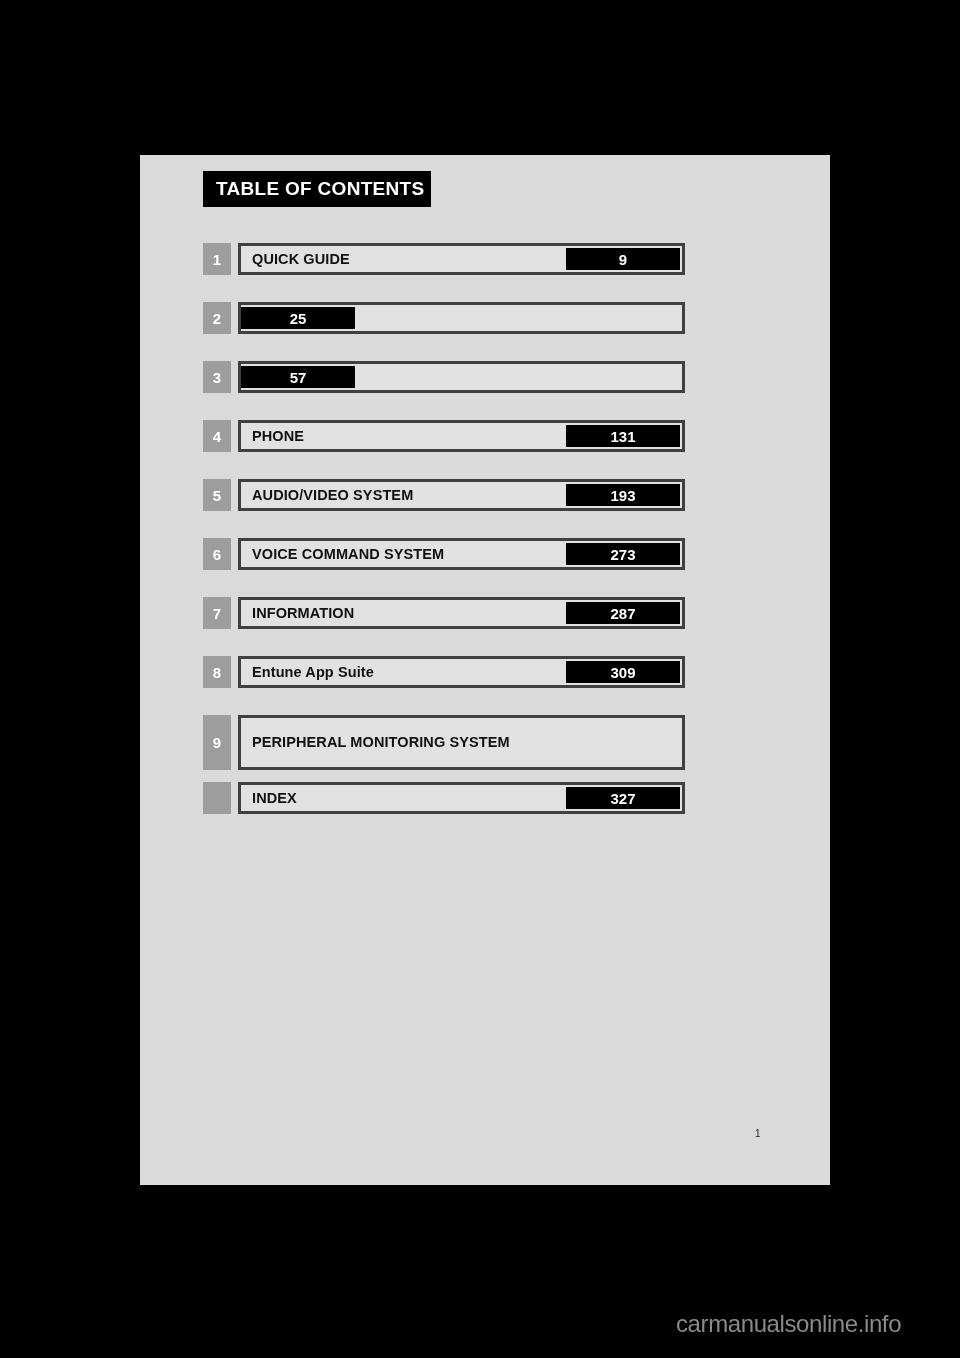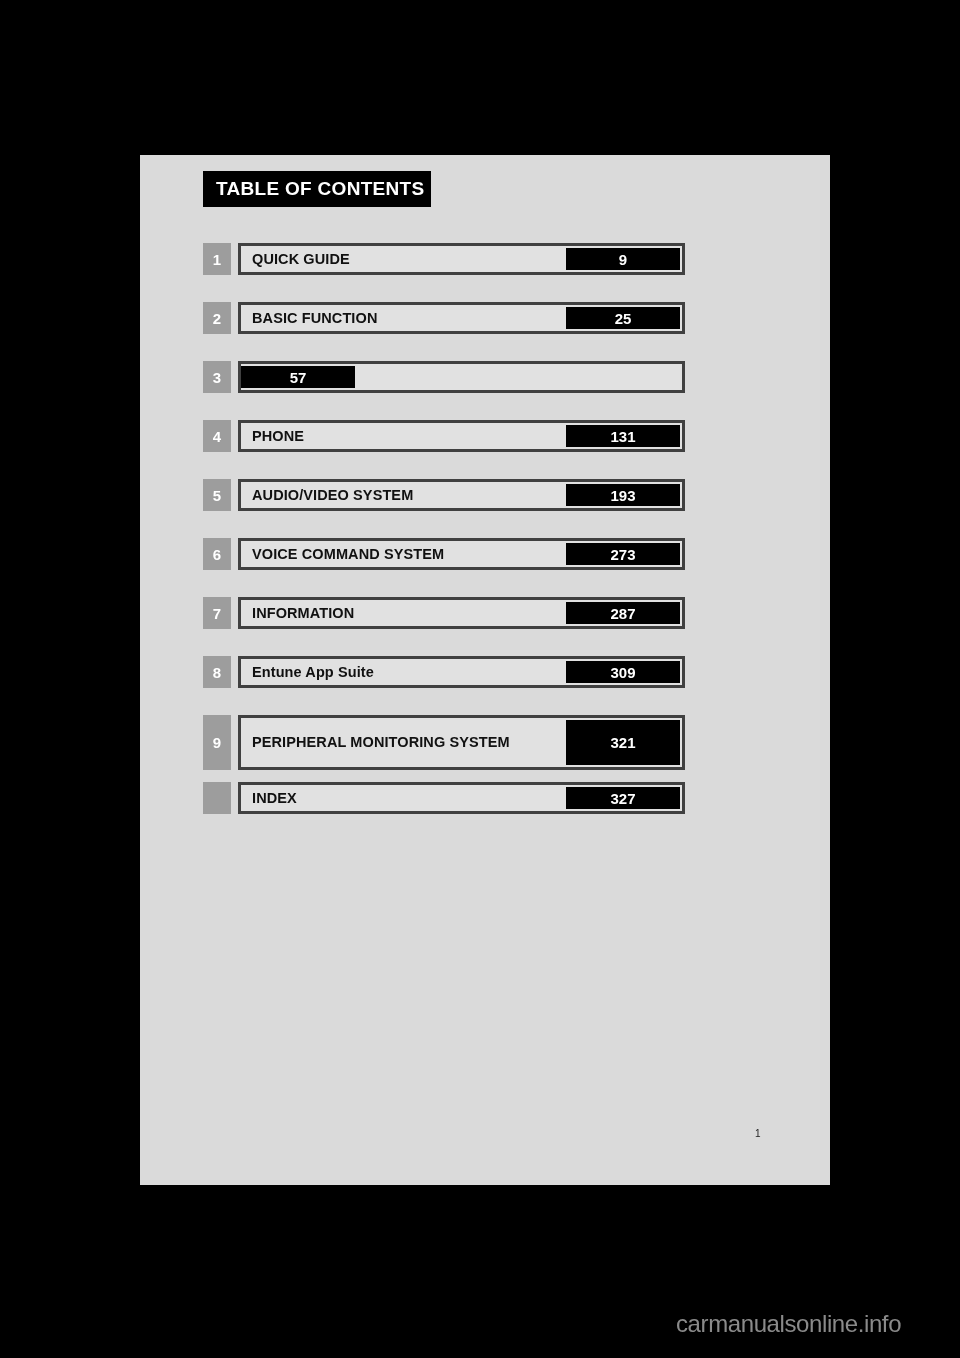--- a/index.html
+++ b/index.html
@@ -149,21 +149,20 @@
       <div class="toc-row">
         <div class="num-chip">1</div>
         <div class="row-body">
           <div class="row-title">QUICK GUIDE</div>
           <div class="row-page">9</div>
         </div>
       </div>
       <div class="toc-row">
         <div class="num-chip">2</div>
         <div class="row-body">
-          <div class="row-title">BASIC FUNCTION</div>
           <div class="row-page">25</div>
         </div>
       </div>
       <div class="toc-row">
         <div class="num-chip">3</div>
         <div class="row-body">
           <div class="row-page">57</div>
         </div>
       </div>
       <div class="toc-row">
@@ -198,21 +197,20 @@
         <div class="num-chip">8</div>
         <div class="row-body">
           <div class="row-title">Entune App Suite</div>
           <div class="row-page">309</div>
         </div>
       </div>
       <div class="toc-row tall">
         <div class="num-chip">9</div>
         <div class="row-body">
           <div class="row-title">PERIPHERAL MONITORING SYSTEM</div>
-          <div class="row-page">321</div>
         </div>
       </div>
       <div class="toc-row">
         <div class="num-chip"></div>
         <div class="row-body">
           <div class="row-title">INDEX</div>
           <div class="row-page">327</div>
         </div>
       </div>
     </div>

